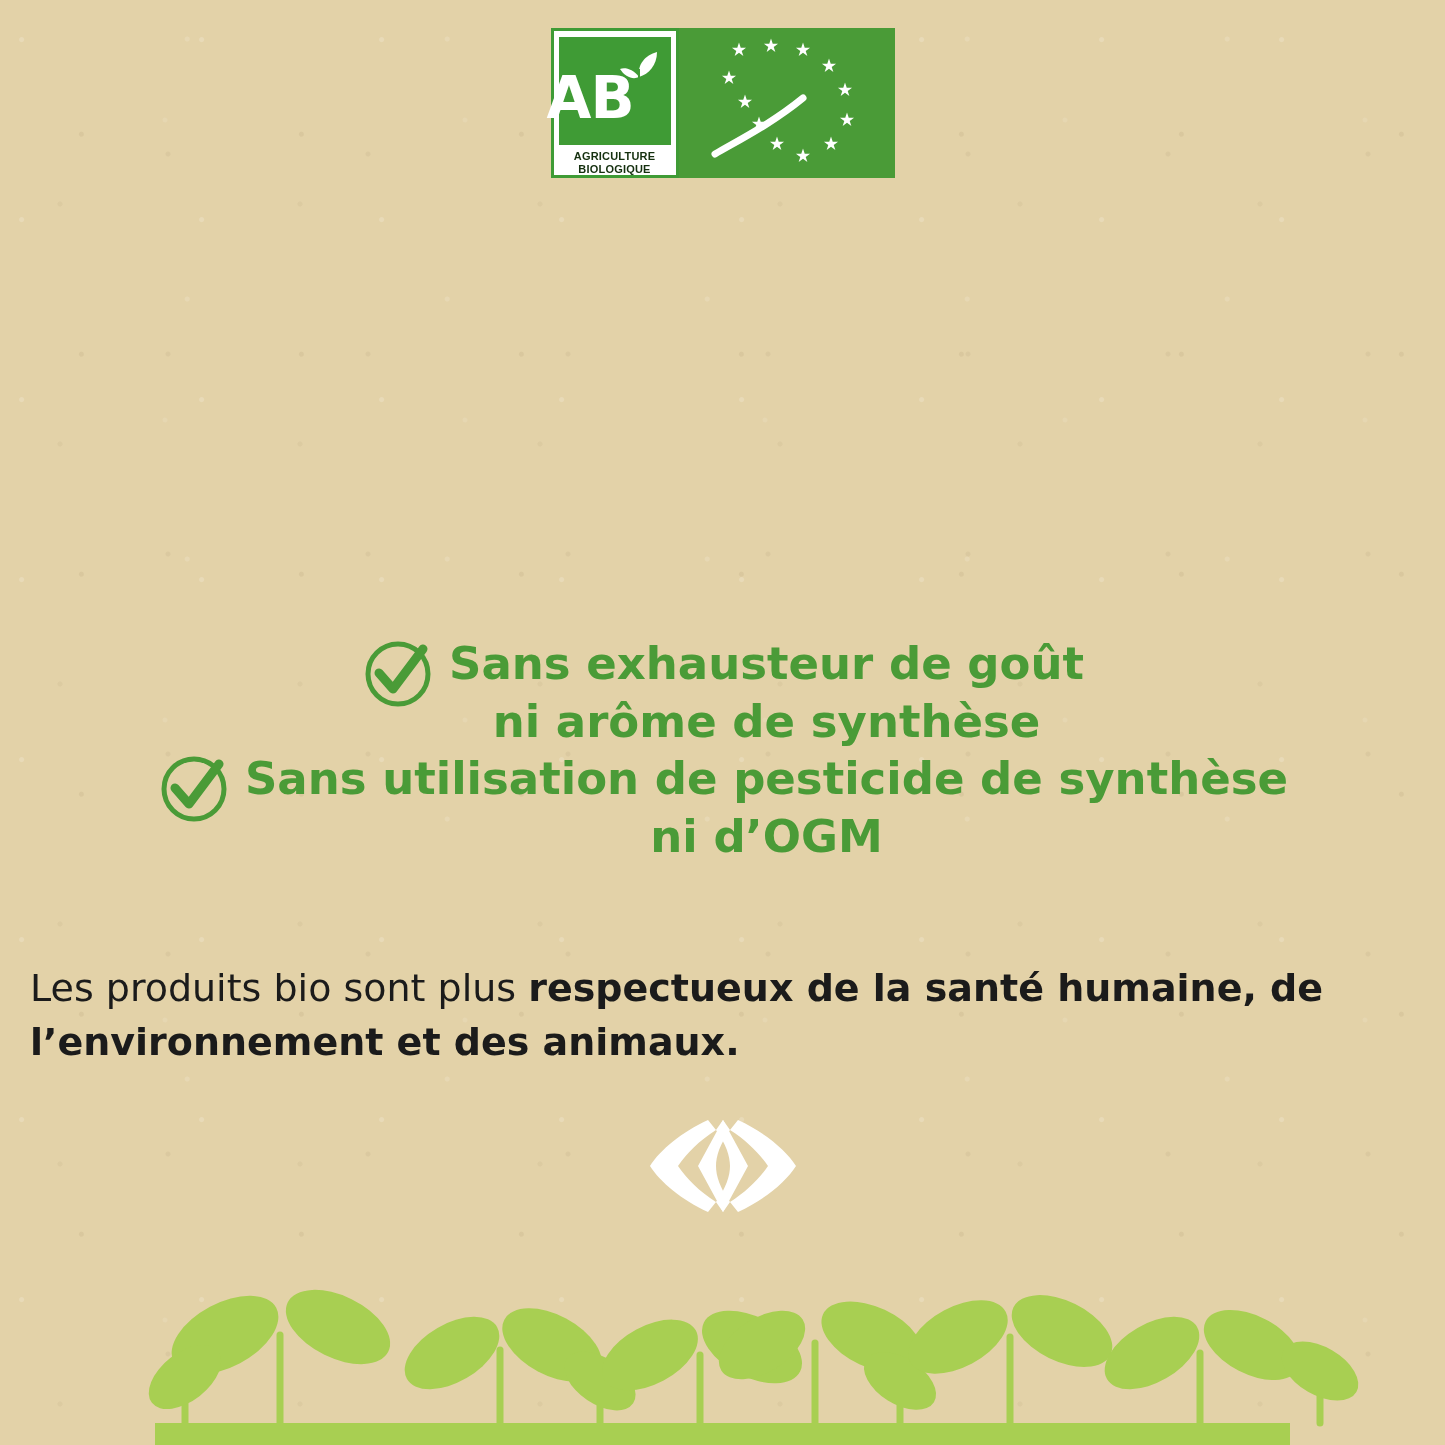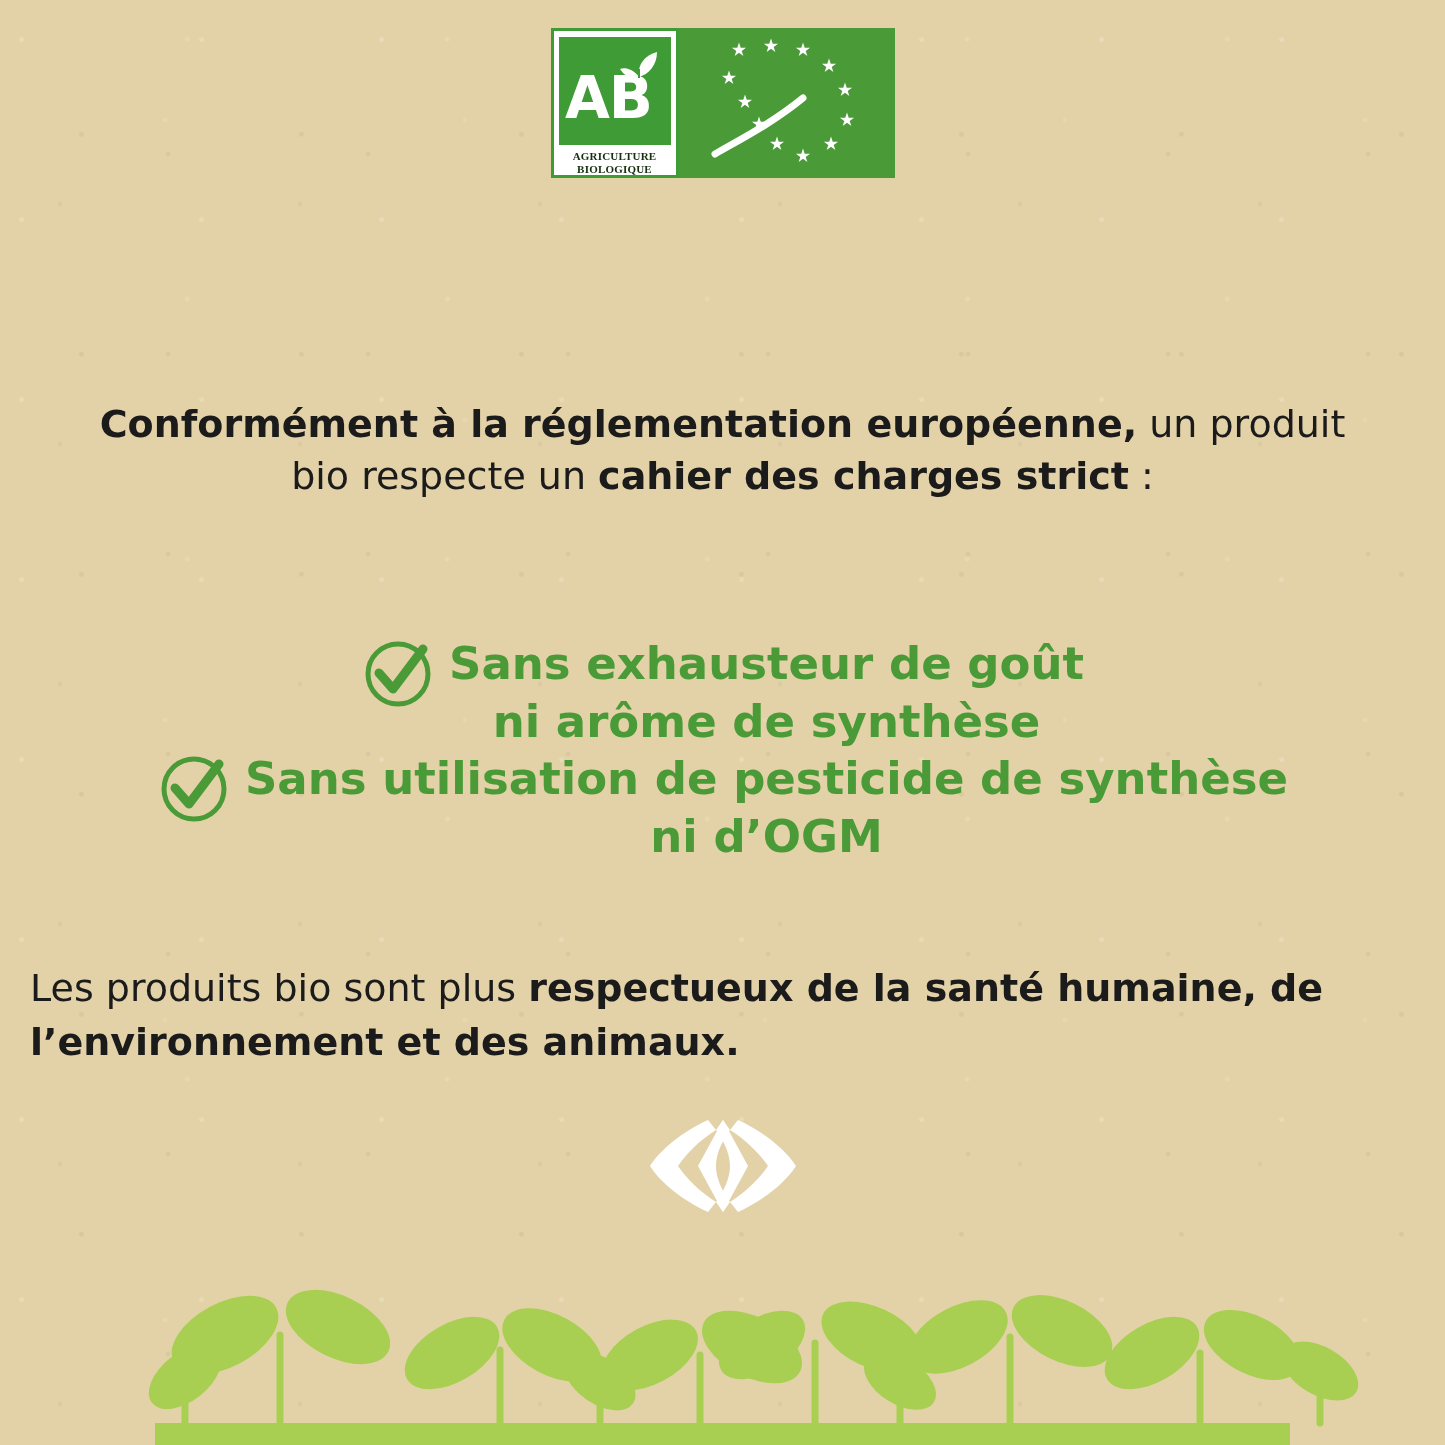--- a/index.html
+++ b/index.html
@@ -56,21 +56,21 @@
     justify-content: flex-start;
     padding-top: 6px;
   }
   .ab-inner {
     width: 112px;
     height: 126px;
     background: #3f9b35;
     position: relative;
     display: flex;
     align-items: center;
-    justify-content: center;
+    justify-content: flex-start;
   }
   .ab-letters {
     color: #ffffff;
     font-size: 58px;
     font-weight: bold;
     letter-spacing: -1px;
     line-height: 1;
     margin-top: 14px;
     margin-left: -12px;
     font-family: "DejaVu Sans", sans-serif;
@@ -81,21 +81,21 @@
     top: 10px;
   }
   .ab-caption {
     margin-top: 5px;
     text-align: center;
     color: #15300f;
     font-size: 11px;
     font-weight: bold;
     line-height: 1.12;
     letter-spacing: 0.2px;
-    font-family: Liberation Serif, serif;
+    font-family: Liberation Sans, sans-serif;
   }
   .eu-logo {
     width: 216px;
     height: 150px;
     background: #4a9b37;
     position: relative;
   }
   .eu-logo svg { display: block; }
 
   
@@ -269,23 +269,20 @@
           </g>
 
           <path d="M36 126 C60 112, 92 96, 124 70" stroke="#ffffff" stroke-width="7" fill="none" stroke-linecap="round"></path>
         </g>
       </svg>
     </div>
 
   </div>
 
 
-  <div class="intro">
-    <b>Conformément à la réglementation européenne,</b><span> un produit bio respecte un </span><b>cahier des charges strict</b><span> :</span>
-  </div>
 
   <div class="checks">
 
     <div class="check-row second">
       <span class="check-icon">
         <svg width="74" height="74" viewBox="0 0 74 74">
           <circle cx="37" cy="37" r="30" fill="none" stroke="#4a9b37" stroke-width="5"></circle>
           <path d="M18 36 L32 52 L62 12" fill="none" stroke="#4a9b37" stroke-width="9" stroke-linecap="round" stroke-linejoin="round"></path>
         </svg>
       </span>

